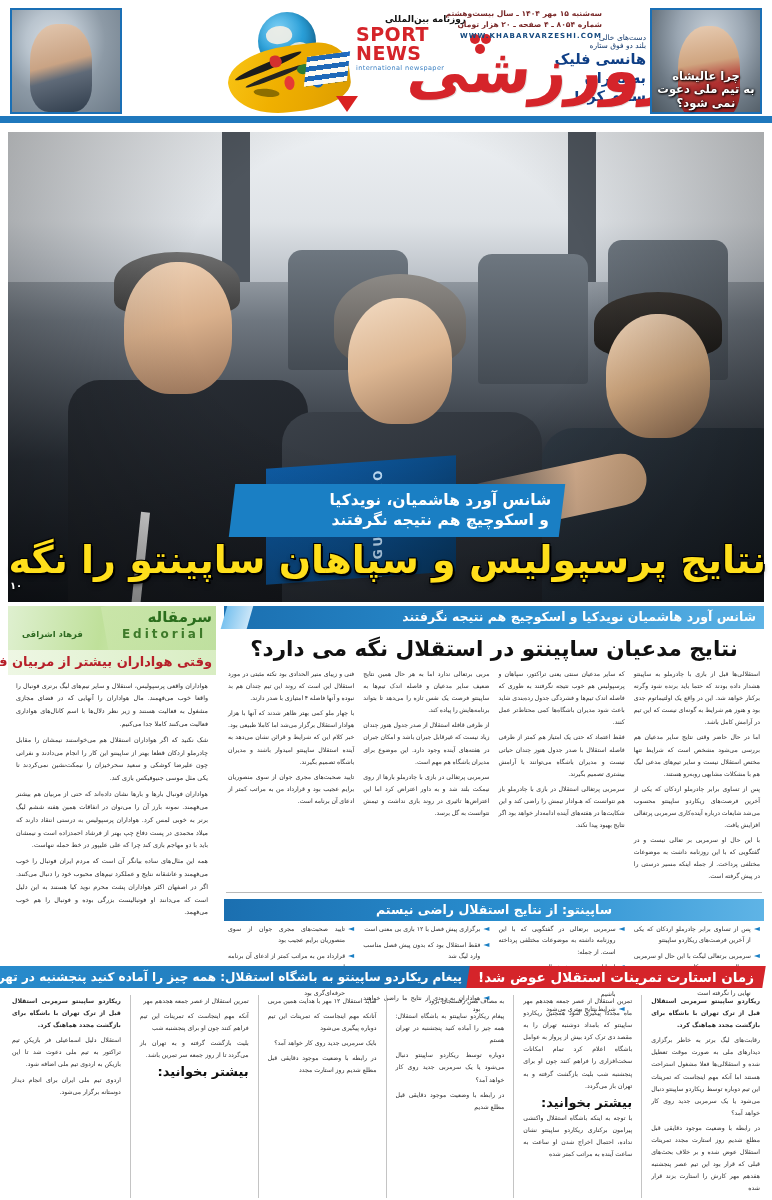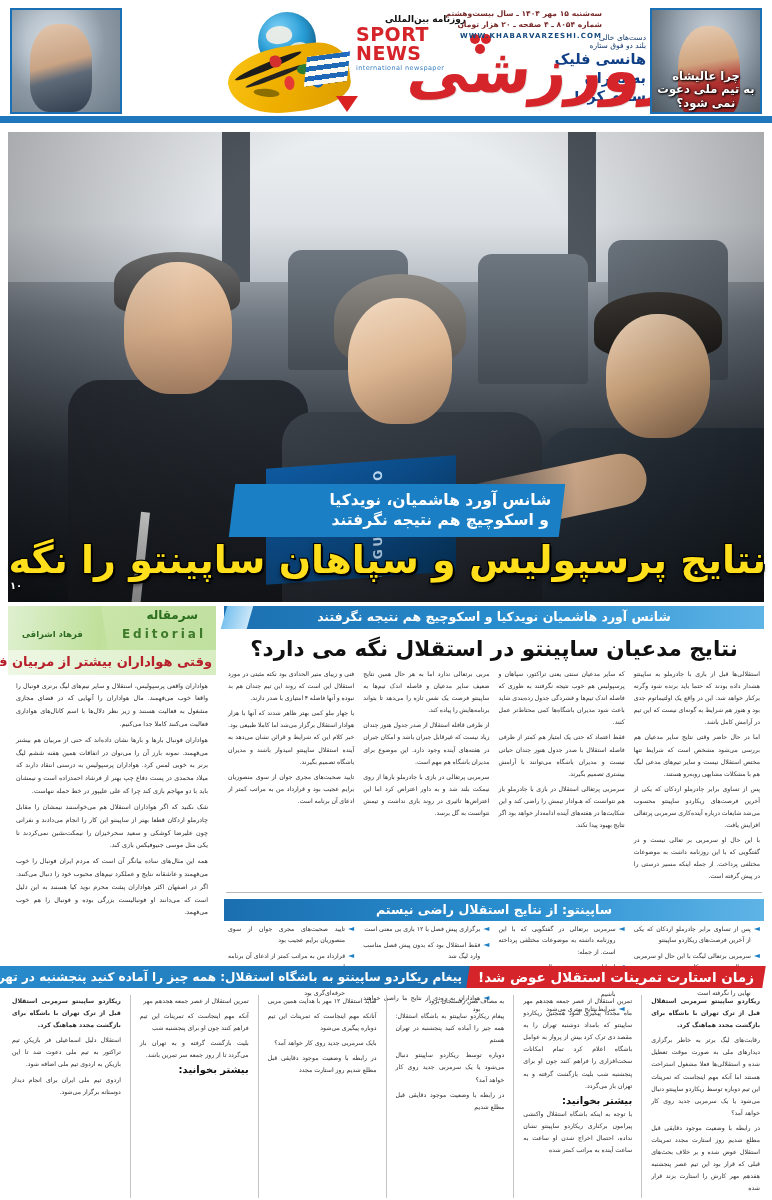--- a/index.html
+++ b/index.html
@@ -214,21 +214,21 @@
   .content { position:absolute; left:8px; top:606px; width:756px; height:586px; }
 
   .col-left { position:absolute; right:0; top:0; width:540px; }
   .col-right { position:absolute; left:0; top:0; width:208px; }
 
   .bluebar {
     background: linear-gradient(90deg,#1b6fb0 0%,#2a8fd0 55%,#5fb4e6 100%);
     color:#fff; direction:rtl; text-align:center;
     font-size:12.5px; font-weight:bold; padding:3px 8px 4px 8px; line-height:1.25;
   }
-  .bluebar.right-accent { position:relative; }
+  .bluebar.right-accent { position:relative;text-align:right; }
   .bluebar.right-accent::after{
     content:""; position:absolute; left:0; top:0; bottom:0; width:26px;
     background: linear-gradient(90deg,#79c2ef,#cbe6f8); transform: skewX(-16deg);
   }
 
   .sec-headline {
     direction:rtl; text-align:center; font-size:21.5px; font-weight:bold;
     color:#111; padding:7px 6px 7px 6px; line-height:1.18; letter-spacing:-.6px;
     white-space:nowrap;
   }
@@ -254,21 +254,21 @@
   .edit-head {
     position:relative; height:44px;
     background: linear-gradient(100deg,#dff0d0 0%,#bfe09a 45%,#e9f5de 100%);
     overflow:hidden;
   }
   .edit-head::before{
     content:""; position:absolute; right:-10px; top:-10px; width:120px; height:70px;
     background: linear-gradient(120deg,#cfe8b0,#a8d47e); transform: rotate(-10deg); opacity:.7;
   }
   .eh-fa {
-    position:absolute; right:18px; top:2px; font-size:12px; font-weight:bold; color:#2b6e1d;
+    position:absolute; right:4px; top:2px; font-size:15px; font-weight:bold; color:#2b6e1d;
     direction:rtl; z-index:2;
   }
   .eh-en {
     position:absolute; right:10px; top:21px; font-size:12px; font-weight:bold; color:#3e7a2a;
     letter-spacing:3px; z-index:2;
   }
   .eh-author {
     position:absolute; left:14px; top:23px; font-size:8.5px; font-weight:bold; color:#2f6a22;
     direction:rtl; z-index:2;
   }
@@ -301,21 +301,21 @@
   .bb-blue span { white-space:nowrap; }
 
   .bottom-cols { display:flex; direction:rtl; gap:9px; padding:7px 4px 0 4px; }
   .bottom-col { flex:1; }
   .bottom-col p {
     direction:rtl; text-align:justify; font-size:6.2px; line-height:1.95; color:#2c2c2c;
     margin-bottom:3px; text-align-last:right;
   }
   .bottom-col p.lead { font-weight:bold; }
   .bottom-col h4 {
-    direction:rtl; text-align:right; font-size:10px; font-weight:bold; color:#111;
+    direction:rtl; text-align:right; font-size:13px; font-weight:bold; color:#111;
     margin:3px 0 2px 0;
   }
   .vline { width:1px; background:#c4c4c4; flex:0 0 1px; }
 </style>
 </head>
 <body>
 
 <div class="page">
 
   <div class="masthead">
@@ -517,22 +517,22 @@
 
     <div class="col-right">
       <div class="edit-head">
         <div class="eh-fa">سرمقاله</div>
         <div class="eh-en">Editorial</div>
         <div class="eh-author">فرهاد اشراقی</div>
       </div>
       <div class="edit-title">وقتی هواداران بیشتر از مربیان فوتبال می فهمند</div>
       <div class="edit-body">
         <p>هواداران واقعی پرسپولیس، استقلال و سایر تیم‌های لیگ برتری فوتبال را واقعا خوب می‌فهمند. مال هواداران را آنهایی که در فضای مجازی مشغول به فعالیت هستند و زیر نظر دلال‌ها با اسم کانال‌های هواداری فعالیت می‌کنند کاملا جدا می‌کنیم.</p>
+        <p>شک نکنید که اگر هواداران استقلال هم می‌خواستند تیمشان را مقابل چادرملو اردکان قطعا بهتر از ساپینتو این کار را انجام می‌دادند و نفراتی چون علیرضا کوشکی و سعید سحرخیزان را نیمکت‌نشین نمی‌کردند تا یکی مثل موسی جنیوفیکس بازی کند.</p>
         <p>هواداران فوتبال بارها و بارها نشان داده‌اند که حتی از مربیان هم بیشتر می‌فهمند. نمونه بارز آن را می‌توان در اتفاقات همین هفته ششم لیگ برتر به خوبی لمس کرد. هواداران پرسپولیس به درستی انتقاد دارند که میلاد محمدی در پست دفاع چپ بهتر از فرشاد احمدزاده است و تیمشان باید با دو مهاجم بازی کند چرا که علی علیپور در خط حمله تنهاست.</p>
-        <p>شک نکنید که اگر هواداران استقلال هم می‌خواستند تیمشان را مقابل چادرملو اردکان قطعا بهتر از ساپینتو این کار را انجام می‌دادند و نفراتی چون علیرضا کوشکی و سعید سحرخیزان را نیمکت‌نشین نمی‌کردند تا یکی مثل موسی جنیوفیکس بازی کند.</p>
         <p>همه این مثال‌های ساده بیانگر آن است که مردم ایران فوتبال را خوب می‌فهمند و عاشقانه نتایج و عملکرد تیم‌های محبوب خود را دنبال می‌کنند. اگر در اصفهان اکثر هواداران پشت محرم نوید کیا هستند به این دلیل است که می‌دانند او فوتبالیست بزرگی بوده و فوتبال را هم خوب می‌فهمد.</p>
       </div>
     </div>
   </div>
 
   <div class="bottom">
     <div class="bottom-bar">
       <div class="bb-red">
         <span>زمان استارت تمرینات استقلال عوض شد!</span>
       </div>

